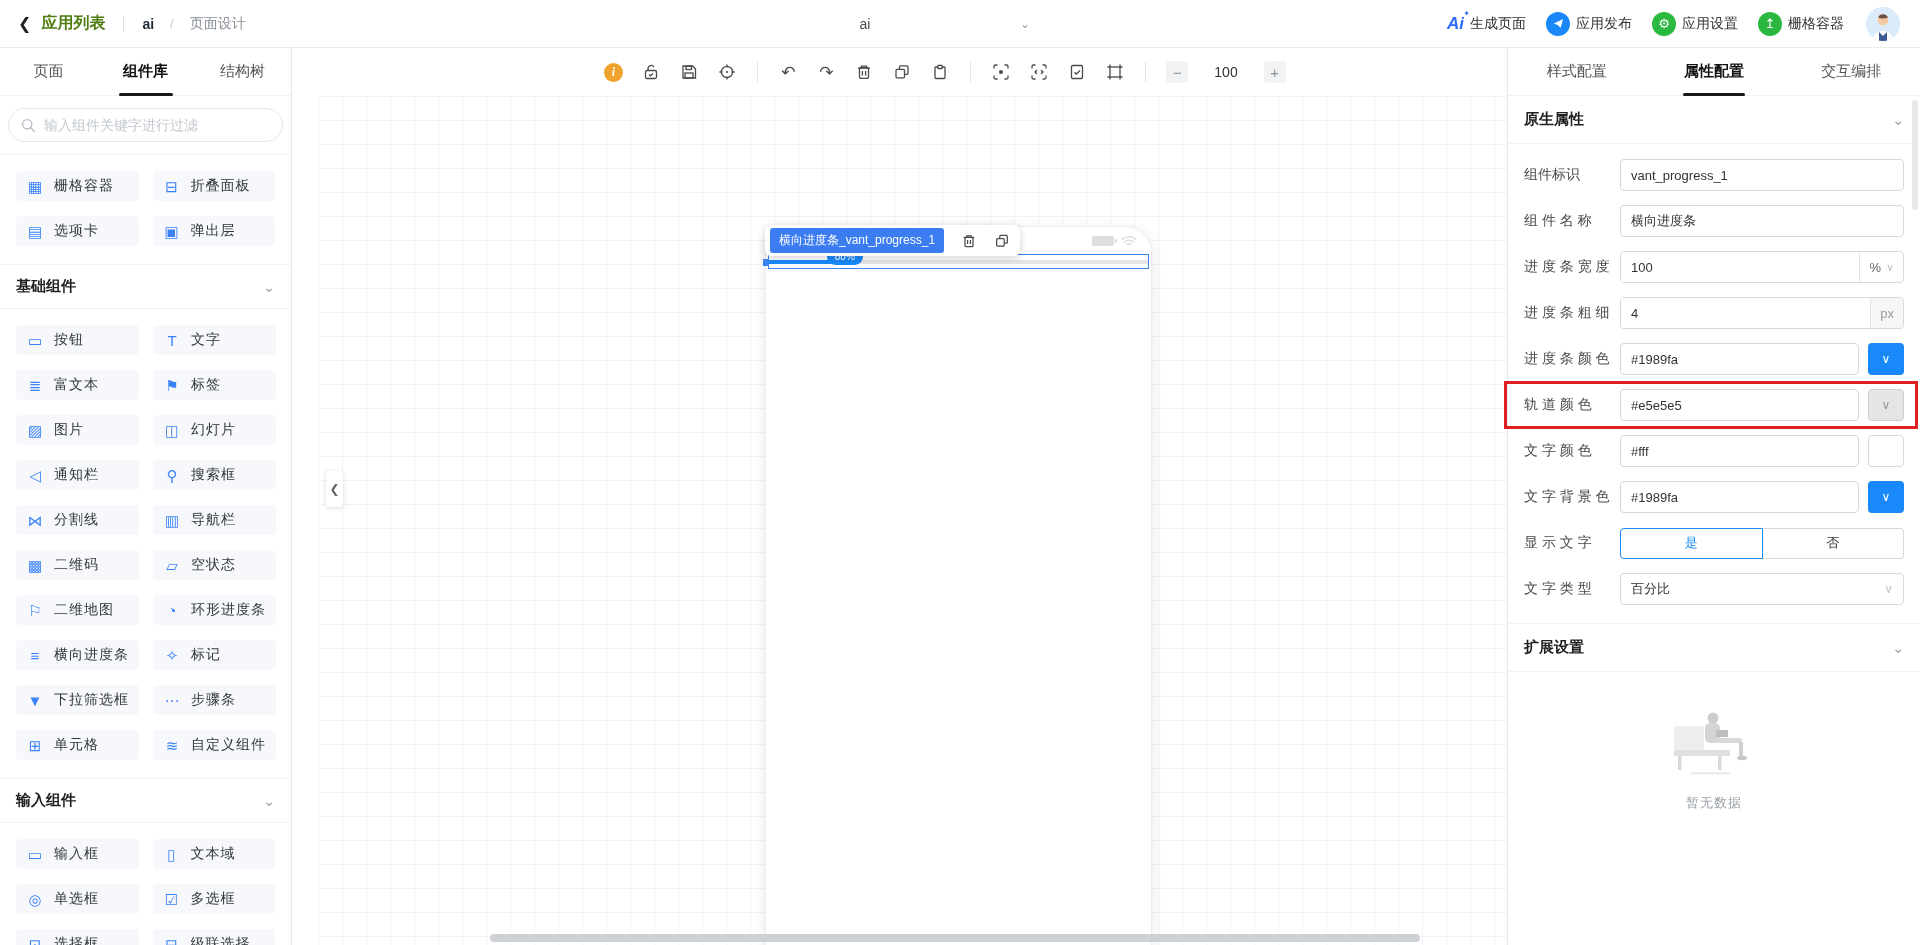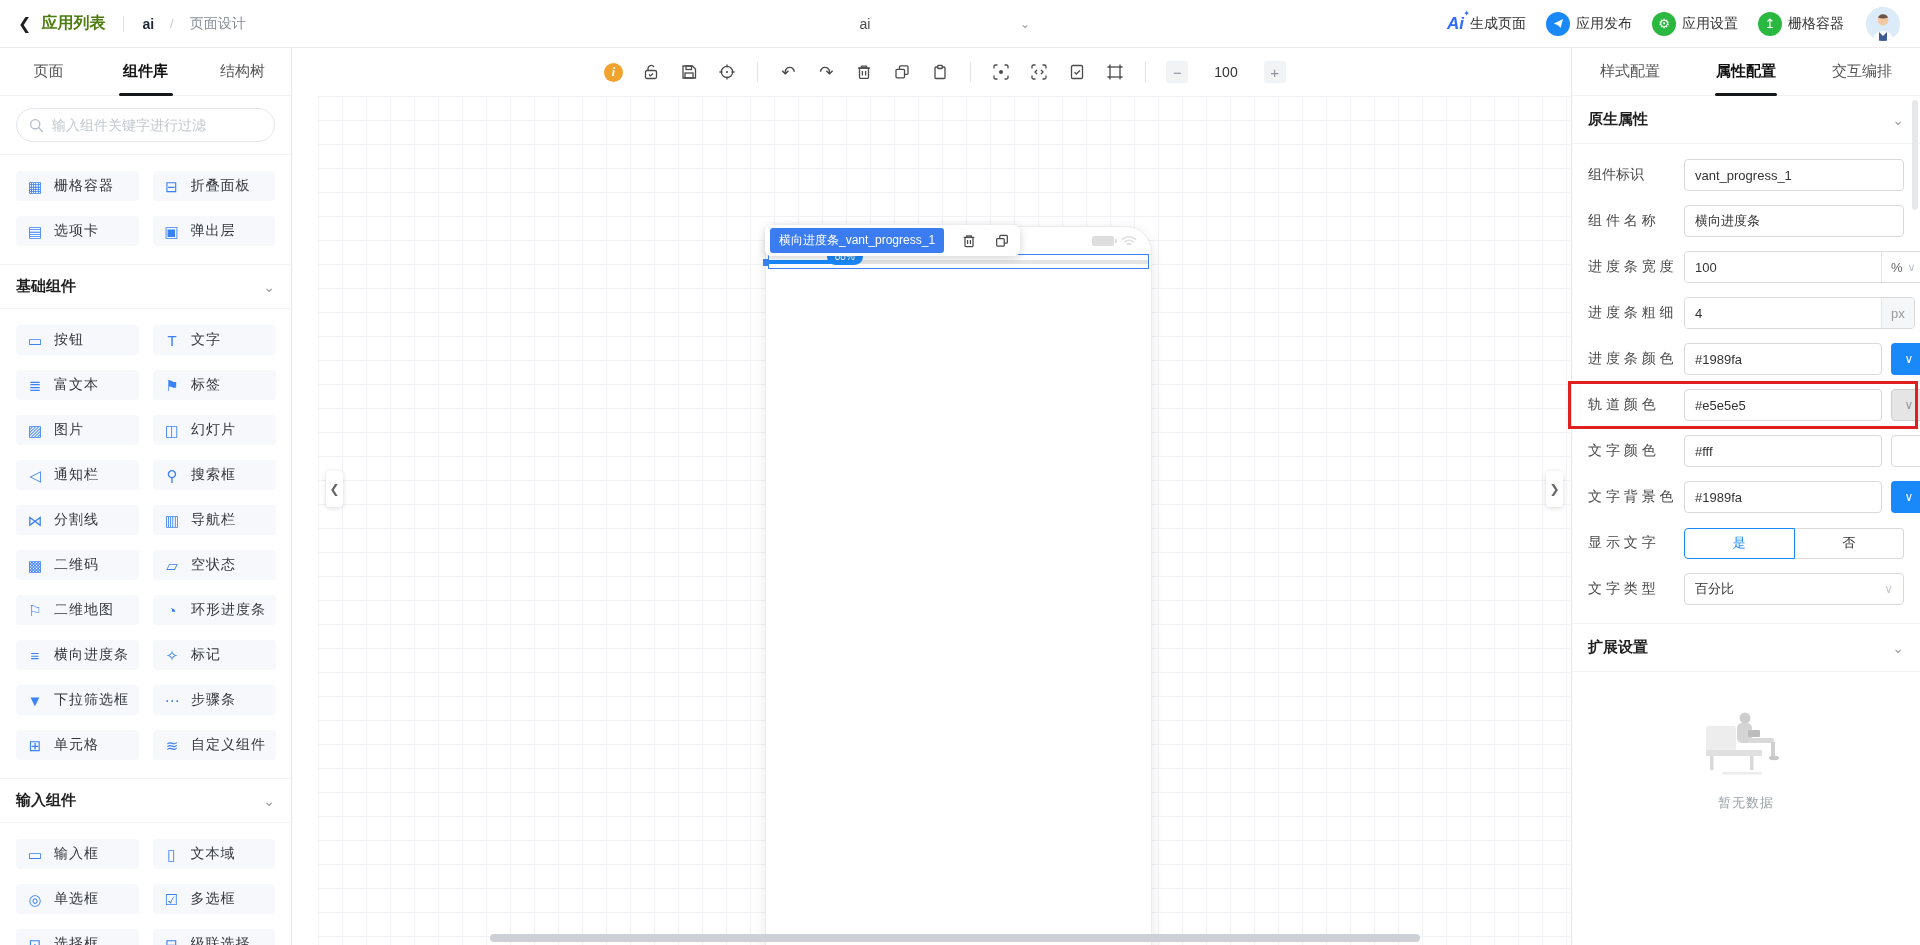--- a/index.html
+++ b/index.html
@@ -32,21 +32,21 @@
 
   
   .left-panel { position:absolute; left:0; top:48px; width:292px; bottom:0; background:#fff;
     border-right:1px solid #e8e8e8; z-index:20; }
   .ltabs { display:flex; height:48px; border-bottom:1px solid #f0f0f0; }
   .ltab { flex:1; display:flex; align-items:center; justify-content:center; font-size:15px;
     color:#555; cursor:pointer; position:relative; }
   .ltab.active { color:#111; font-weight:bold; }
   .ltab.active::after { content:""; position:absolute; bottom:-1px; left:50%; transform:translateX(-50%);
     width:54px; height:3px; background:#17181a; border-radius:2px; }
-  .searchrow { padding:12px 16px 12px; border-bottom:1px solid #f2f2f2; }
+  .searchrow { padding:12px 8px 12px; border-bottom:1px solid #f2f2f2; }
   .searchbox { height:34px; border:1px solid #e5e6eb; border-radius:17px; display:flex;
     align-items:center; padding:0 12px; gap:8px; background:#fff; }
   .searchbox input { border:none; outline:none; flex:1; font-size:14px; color:#333;
     font-family:inherit; background:transparent; }
   .searchbox input::placeholder { color:#c3c8cf; }
   .group-header { display:flex; align-items:center; justify-content:space-between;
     padding:12px 16px; border-top:1px solid #f2f2f2; border-bottom:1px solid #f2f2f2;
     font-size:15px; font-weight:bold; color:#1f1f1f; margin-top:2px; cursor:pointer; }
   .group-header .chev { color:#9aa0a6; font-weight:normal; font-size:14px; line-height:8px; }
   .cgrid { display:grid; grid-template-columns:1fr 1fr; gap:15px 14px; padding:16px; }
@@ -101,21 +101,21 @@
     gap:16px; padding:0 10px 0 5px; z-index:7; }
   .sel-chip { background:#3b7cf0; color:#fff; font-size:12px; padding:4px 9px; border-radius:3px;
     white-space:nowrap; }
   .sel-ic { width:17px; height:17px; color:#4a4a4a; cursor:pointer; display:flex;
     align-items:center; justify-content:center; }
 
   .hscrollbar { position:absolute; left:172px; bottom:3px; width:930px; height:8px;
     background:#cdd0d5; border-radius:4px; z-index:9; cursor:pointer; }
 
   
-  .right-panel { position:absolute; right:0; top:48px; width:349px; bottom:0; background:#fff;
+  .right-panel { position:absolute; right:0; top:48px; width:413px; bottom:0; background:#fff;
     border-left:1px solid #e8e8e8; z-index:20; }
   .rtabs { display:flex; height:48px; border-bottom:1px solid #f0f0f0; }
   .rtab { flex:1; display:flex; align-items:center; justify-content:center; font-size:15px;
     color:#555; cursor:pointer; position:relative; }
   .rtab.active { color:#111; font-weight:bold; }
   .rtab.active::after { content:""; position:absolute; bottom:-1px; left:50%; transform:translateX(-50%);
     width:62px; height:3px; background:#17181a; border-radius:2px; }
   .sec-header { display:flex; align-items:center; justify-content:space-between; padding:14px 16px;
     font-size:15px; font-weight:bold; color:#1f1f1f; border-bottom:1px solid #f2f2f2; cursor:pointer; }
   .sec-header .chev { color:#9aa0a6; font-weight:normal; font-size:14px; line-height:8px; }

